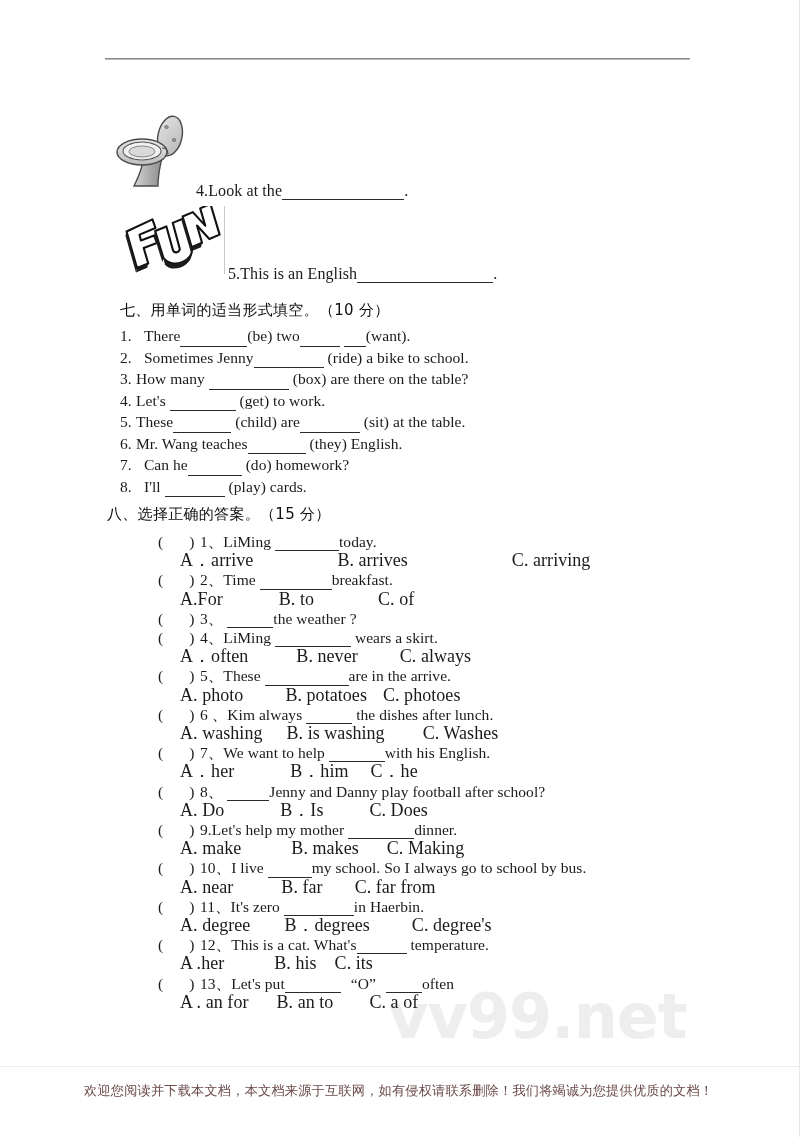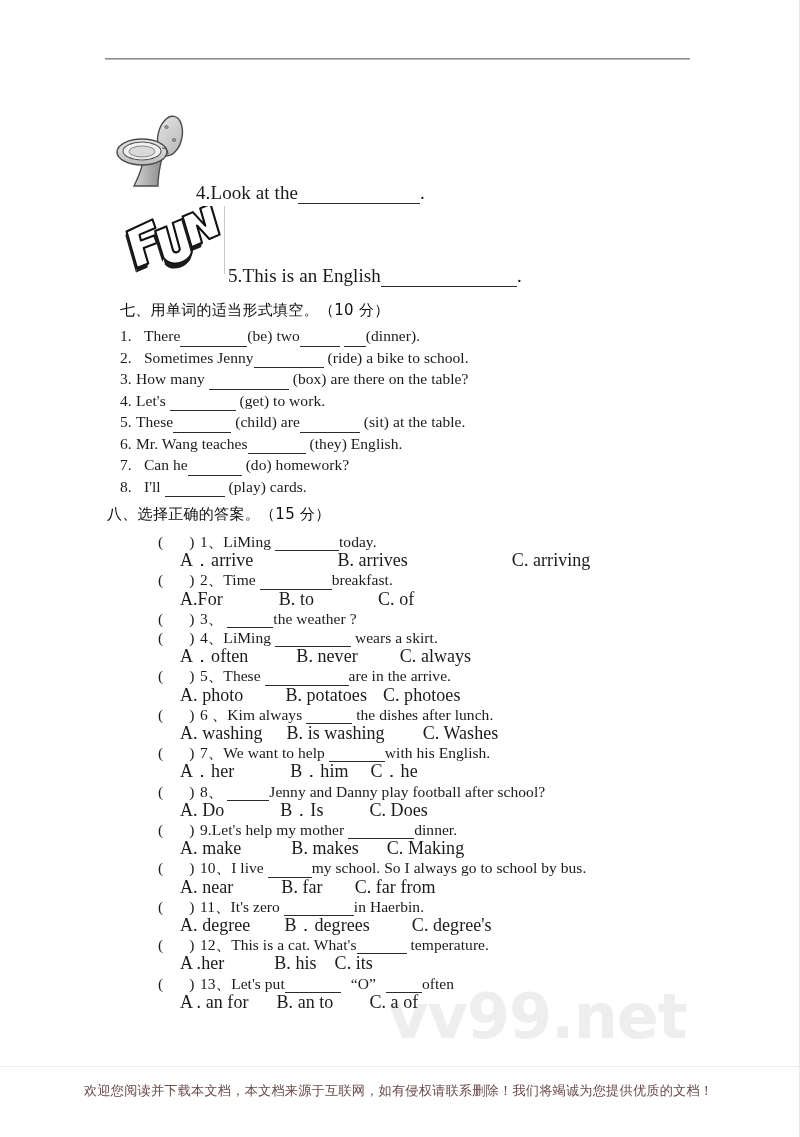--- a/index.html
+++ b/index.html
@@ -60,21 +60,21 @@
 
   
   .pic-block {
     position: absolute;
   }
   .pic-row-1 { left: 112px; top: 114px; }
   .pic-row-2 { left: 118px; top: 206px; }
 
   .pic-text {
     position: absolute;
-    font-size: 19px;
+    font-size: 16px;
     white-space: nowrap;
     letter-spacing: 0.1px;
     text-align: right;
   }
   .pic-text-1 { left: 196px; top: 182px; }
   .pic-text-2 { left: 228px; top: 265px; }
 
   .blank {
     display: inline-block;
     border-bottom: 1px solid #2a2a2a;
@@ -248,21 +248,21 @@
     </div>
     <div class="pic-text pic-text-2">
       <span>5.</span><span>This is an English</span><span class="blank" style="width:74px"></span><span class="blank seg" style="width:62px"></span><span>.</span>
     </div>
 
     <div class="sec-head" id="sec7-head">七、用单词的适当形式填空。（10 分）</div>
 
     <div class="fill-list">
 
       <div class="fill-item">
-        <span style="display:inline-block;width:20px">1.</span><span>&nbsp;</span><span>There</span><span class="blank" style="width:45px"></span><span class="blank seg" style="width:22px"></span><span>(be) two</span><span class="blank" style="width:40px"></span><span style="display:inline-block;width:4px"></span><span class="blank" style="width:22px"></span><span>(dinner).</span>
+        <span style="display:inline-block;width:20px">1.</span><span>&nbsp;</span><span>There</span><span class="blank" style="width:45px"></span><span class="blank seg" style="width:22px"></span><span>(be) two</span><span class="blank" style="width:40px"></span><span style="display:inline-block;width:4px"></span><span class="blank" style="width:22px"></span><span>(want).</span>
       </div>
 
       <div class="fill-item">
         <span style="display:inline-block;width:20px">2.</span><span>&nbsp;</span><span>Sometimes Jenny</span><span class="blank" style="width:70px"></span><span>&nbsp;</span><span>(ride) a bike to school.</span>
       </div>
 
       <div class="fill-item">
         <span style="display:inline-block;width:16px">3.</span><span>How many</span><span>&nbsp;</span><span class="blank" style="width:80px"></span><span>&nbsp;</span><span>(box) are there on the table?</span>
       </div>
 

